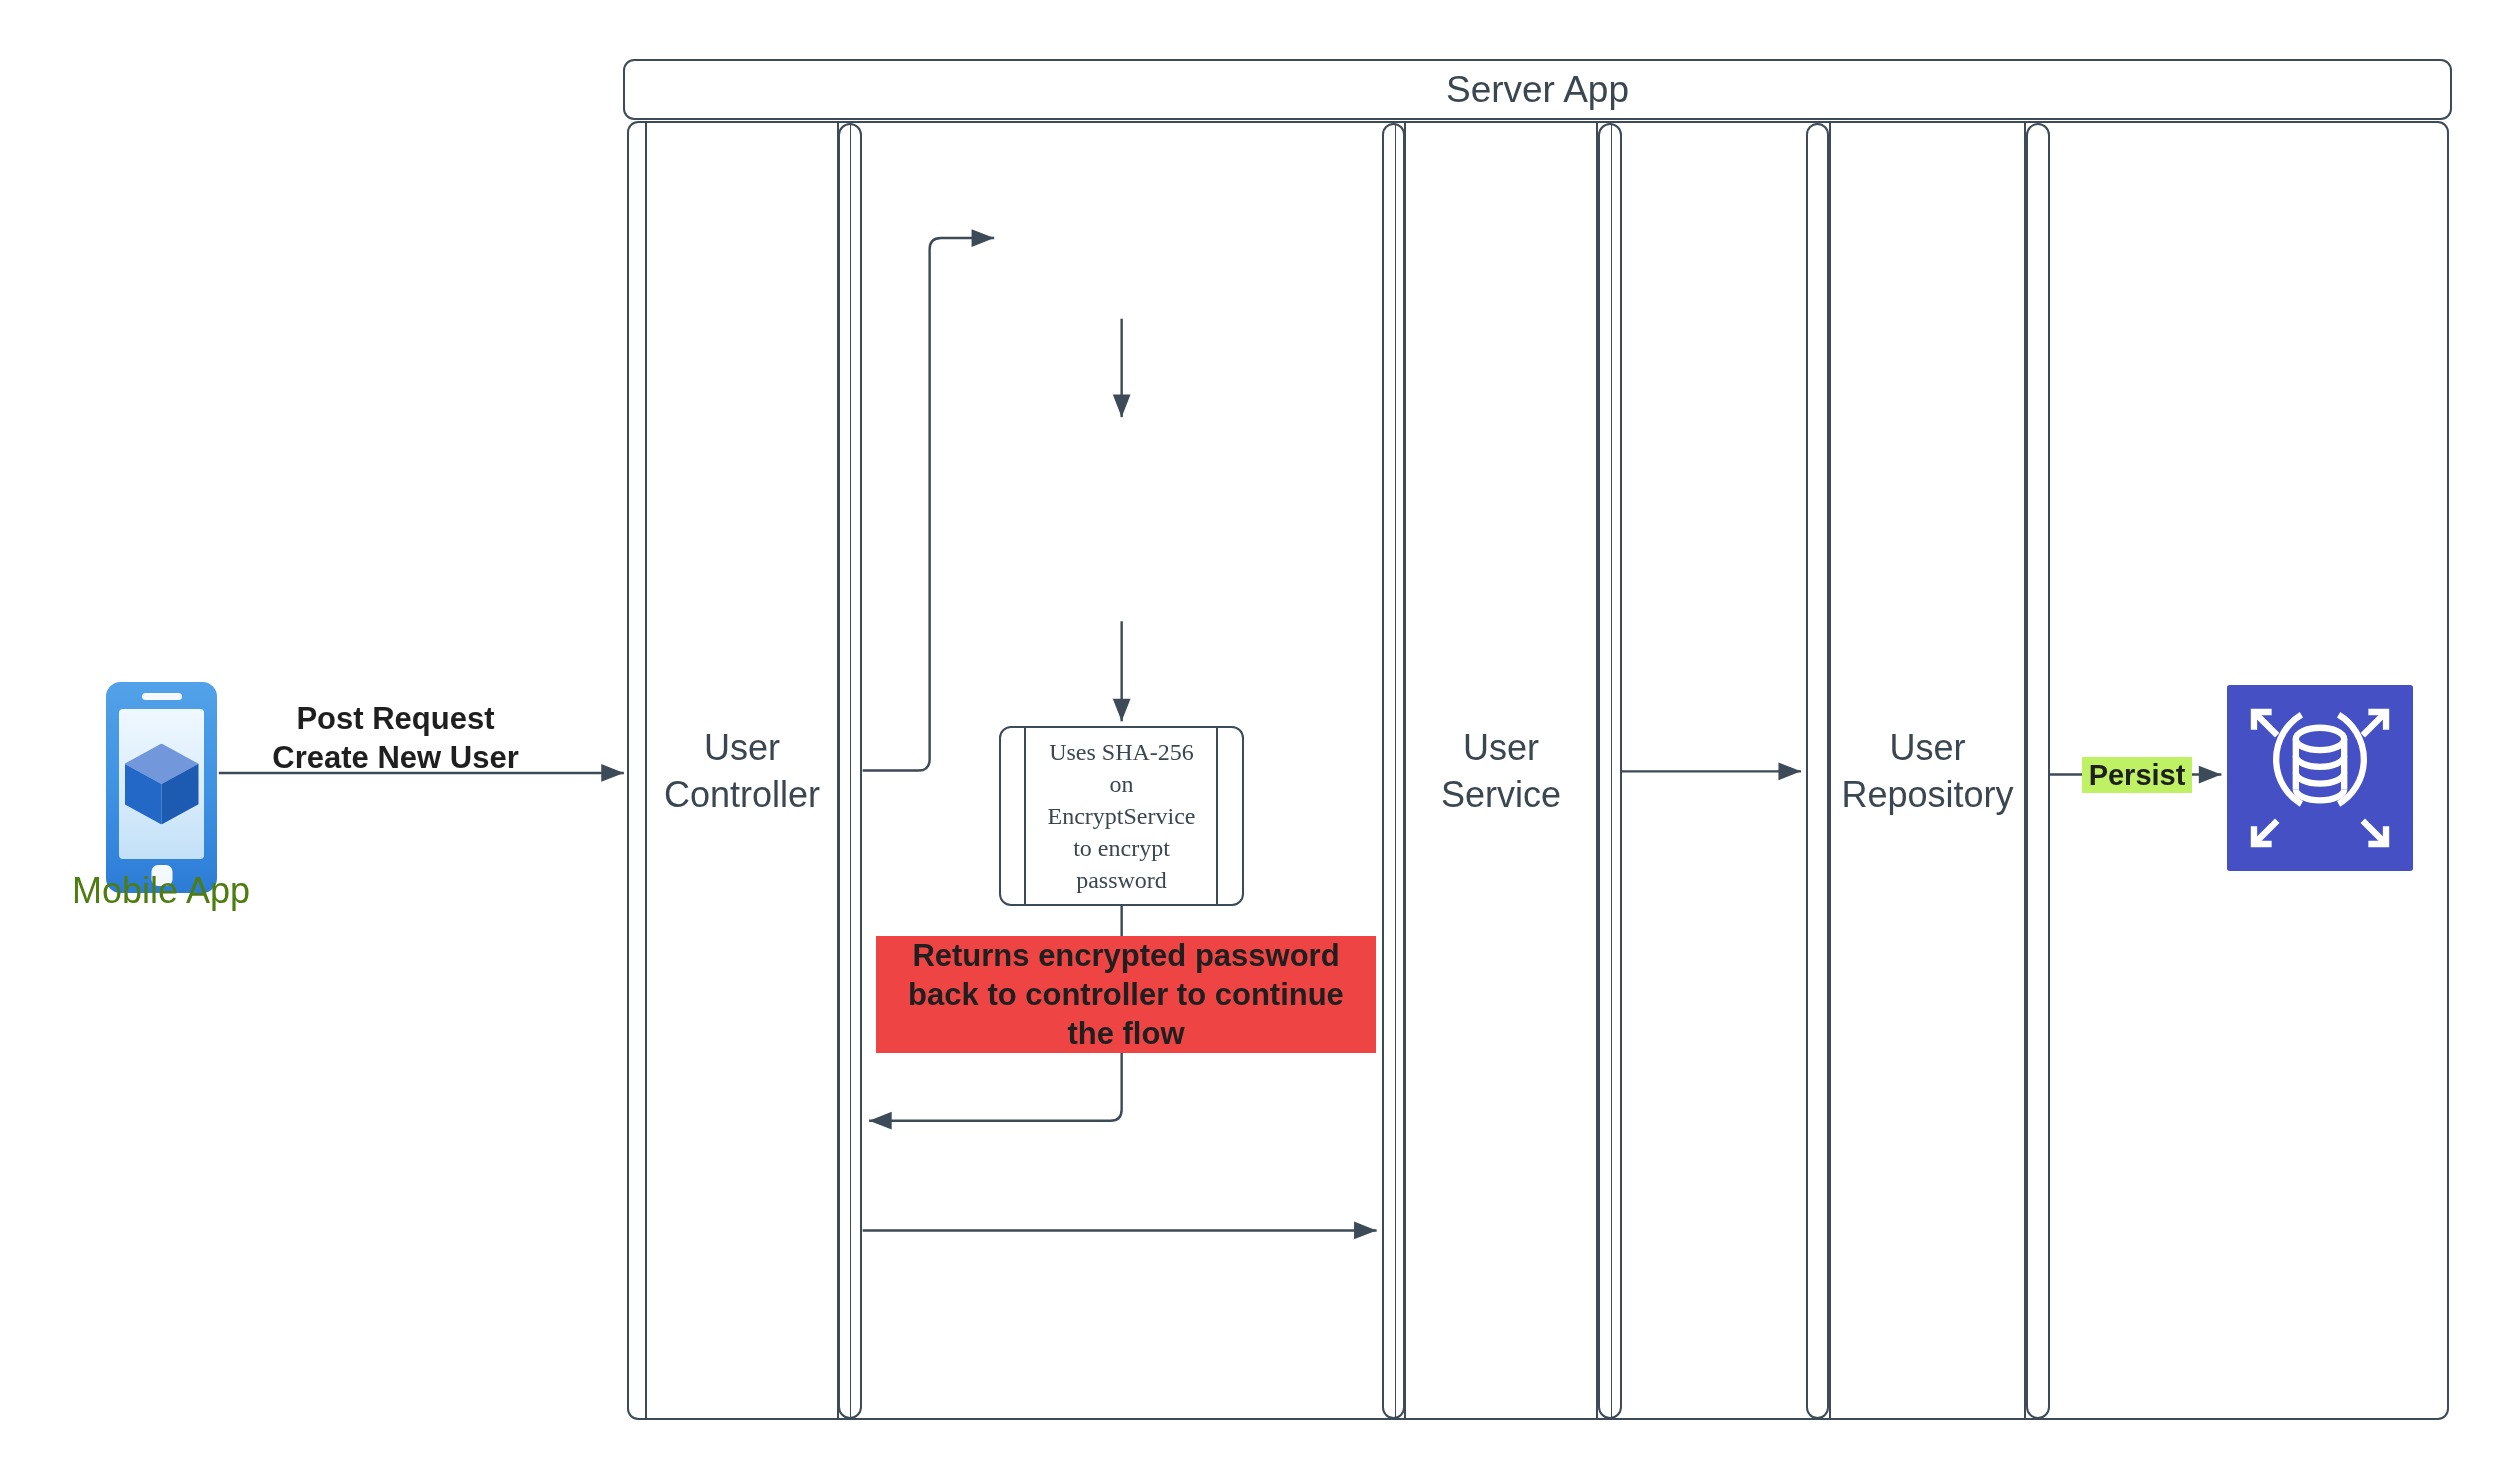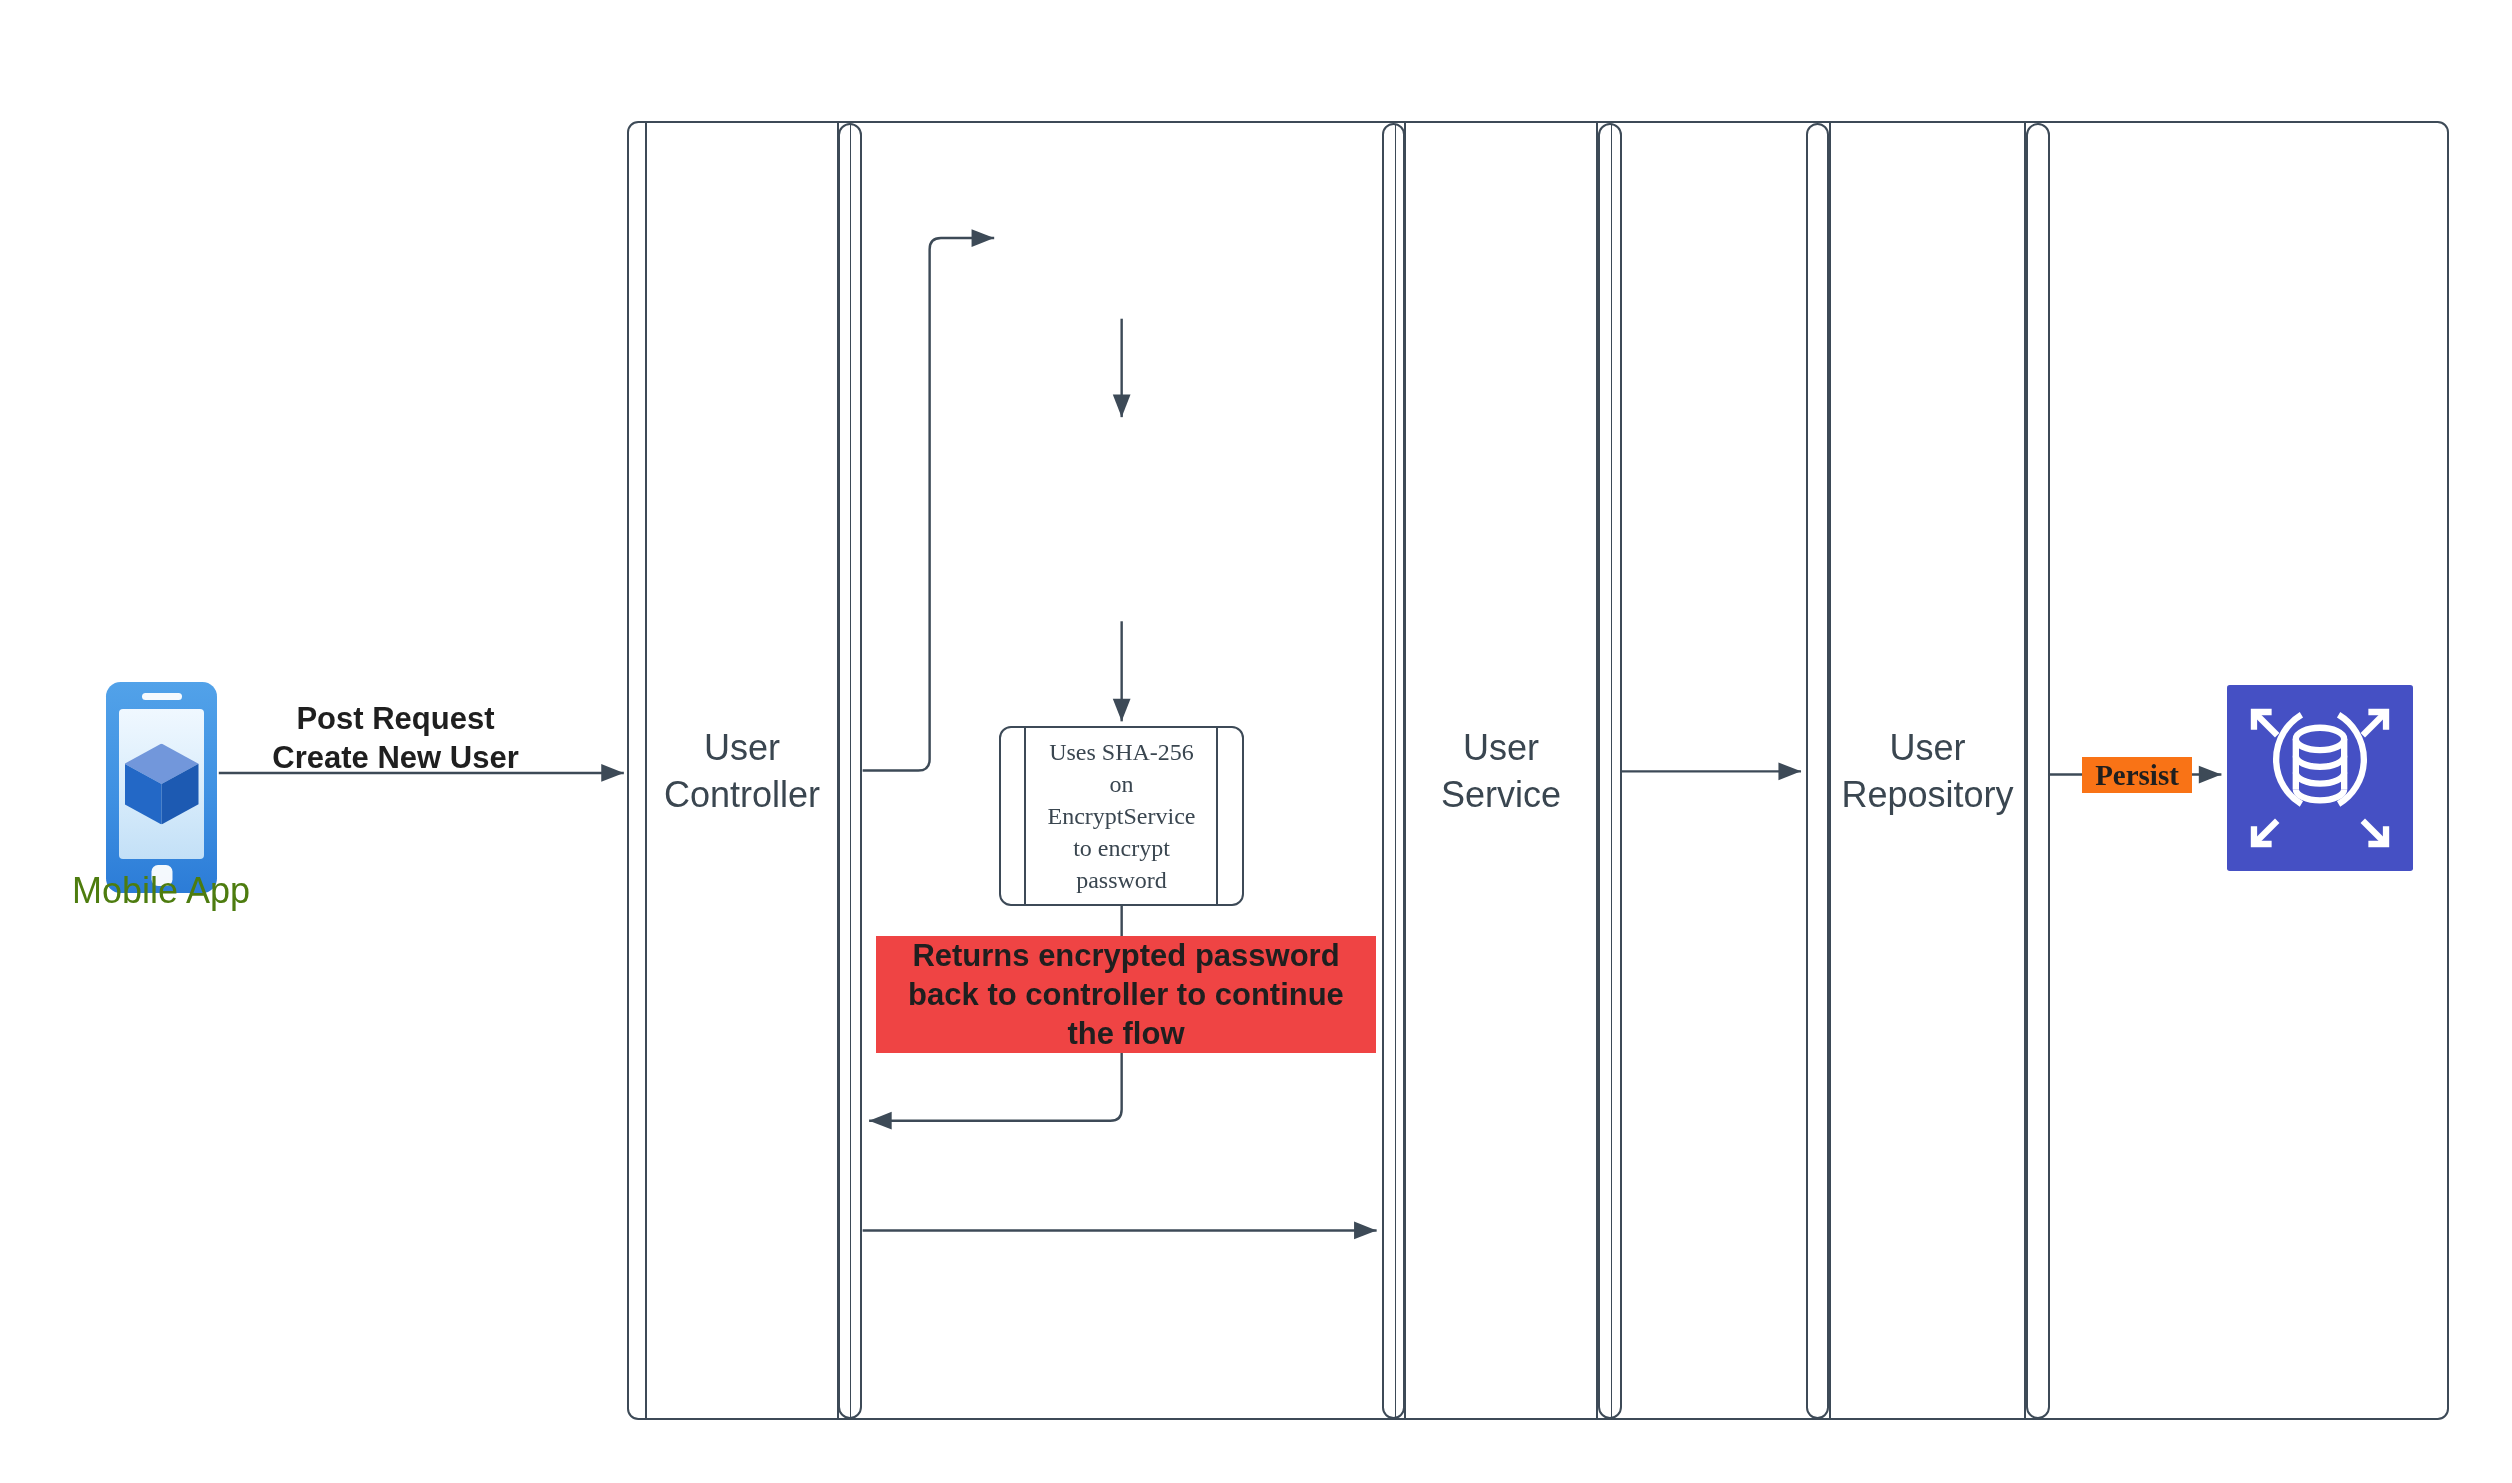--- a/index.html
+++ b/index.html
@@ -61,21 +61,21 @@
   .step-sha{top:726px;height:180px;font-size:24px;line-height:32px;font-family:Liberation Serif, serif;}
 
   
   .msg{
     position:absolute;font-weight:bold;color:#1F1F1F;text-align:center;
     font-size:31px;line-height:39px;
   }
   .msg-post{left:202px;top:699px;width:387px;}
   .msg-returns{left:876px;top:936px;width:500px;background:#ef4444;}
   .msg-persist{
-    left:2082px;top:757px;width:110px;font-size:29px;line-height:36px;background:#f97316;font-family:Liberation Serif, serif;
+    left:2082px;top:757px;width:110px;font-size:29px;line-height:36px;background:#bef264;
   }
 
   
   .phone{
     position:absolute;left:106px;top:682px;width:111px;height:211px;
     border-radius:14.5px;background:linear-gradient(180deg,#52A2E9 0%,#3E90E2 55%,#2C7CD7 100%);
   }
   .phone .speaker{
     position:absolute;top:10.5px;left:50%;transform:translateX(-50%);
     width:40px;height:7.3px;border-radius:4px;background:#fff;opacity:.95;
@@ -105,20 +105,23 @@
 
   
   .wires{position:absolute;left:0;top:0;width:2512px;height:1483px;pointer-events:none;}
 </style>
 </head>
 <body>
 
 <div class="stage">
 
   <div class="sa-body"></div>
+  <div class="sa-title">
+    <span>Server App</span>
+  </div>
 
   <div class="lane lane-uc">
     <span class="pre">User
 Controller</span>
   </div>
   <div class="lane lane-us">
     <span class="pre">User
 Service</span>
   </div>
   <div class="lane lane-ur">

